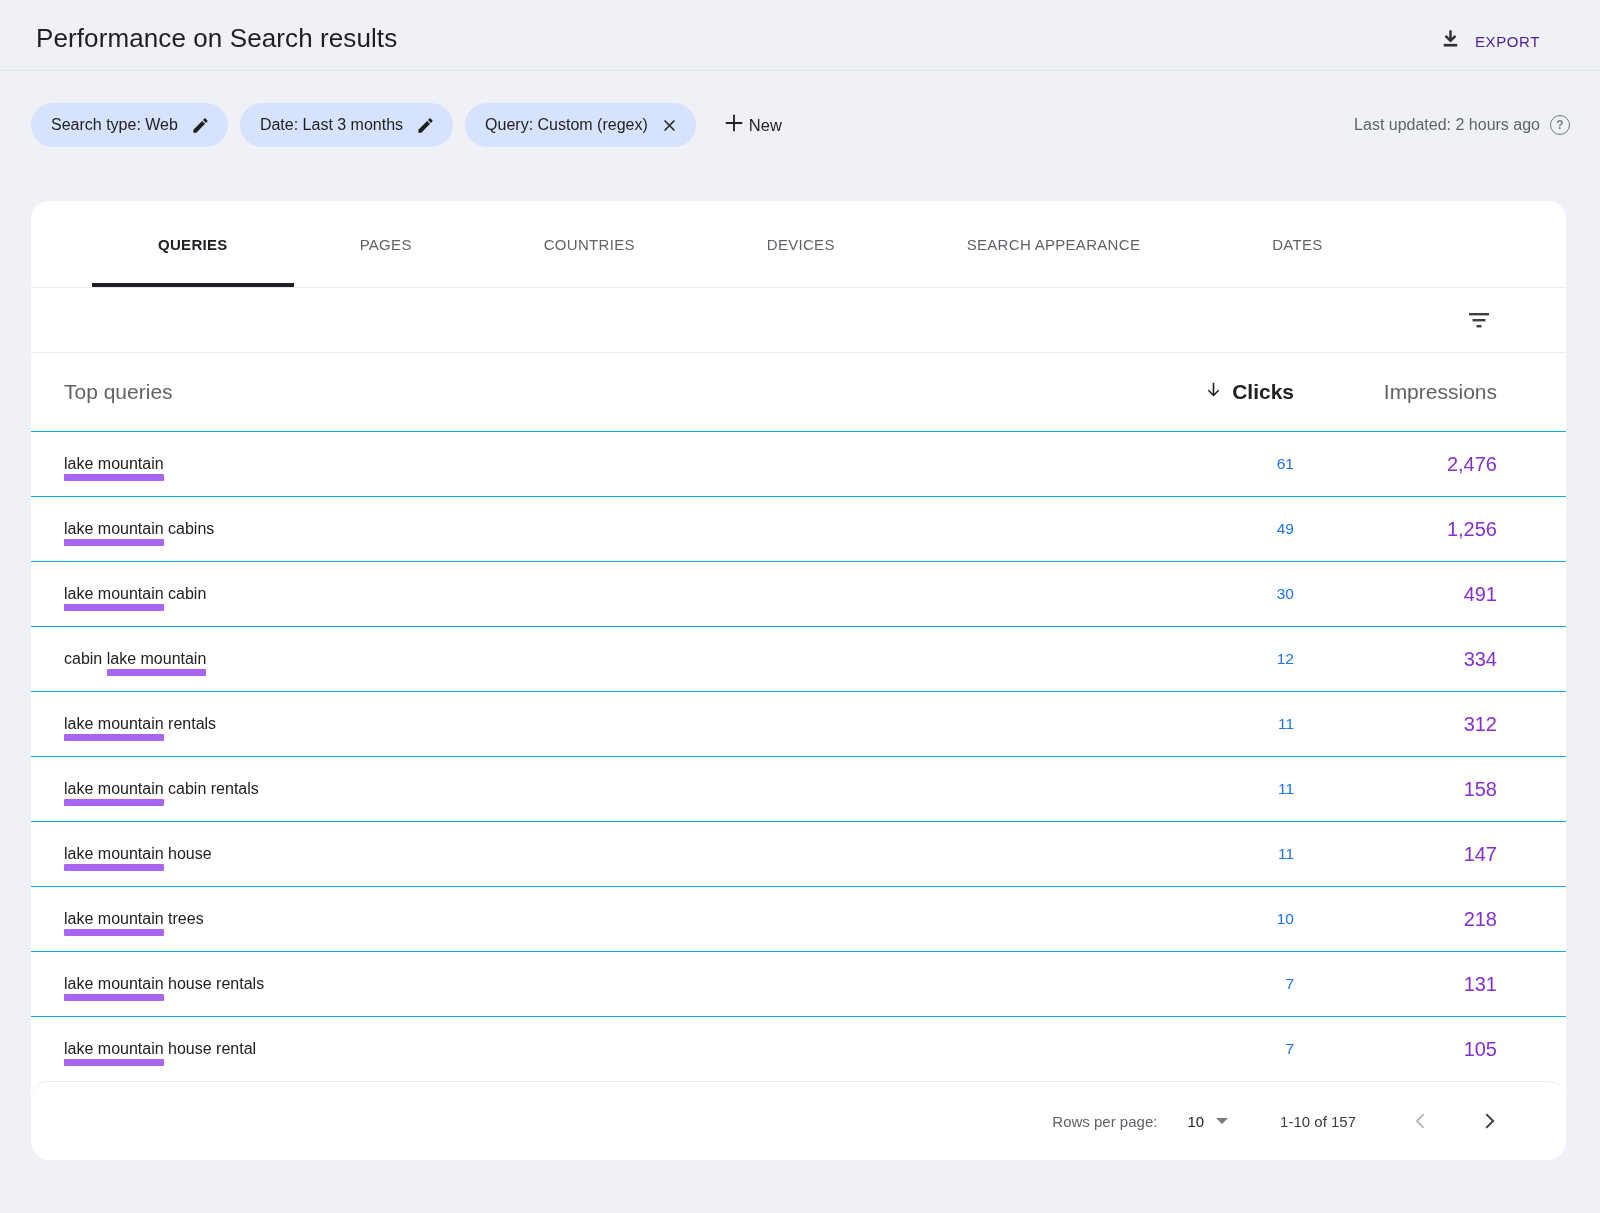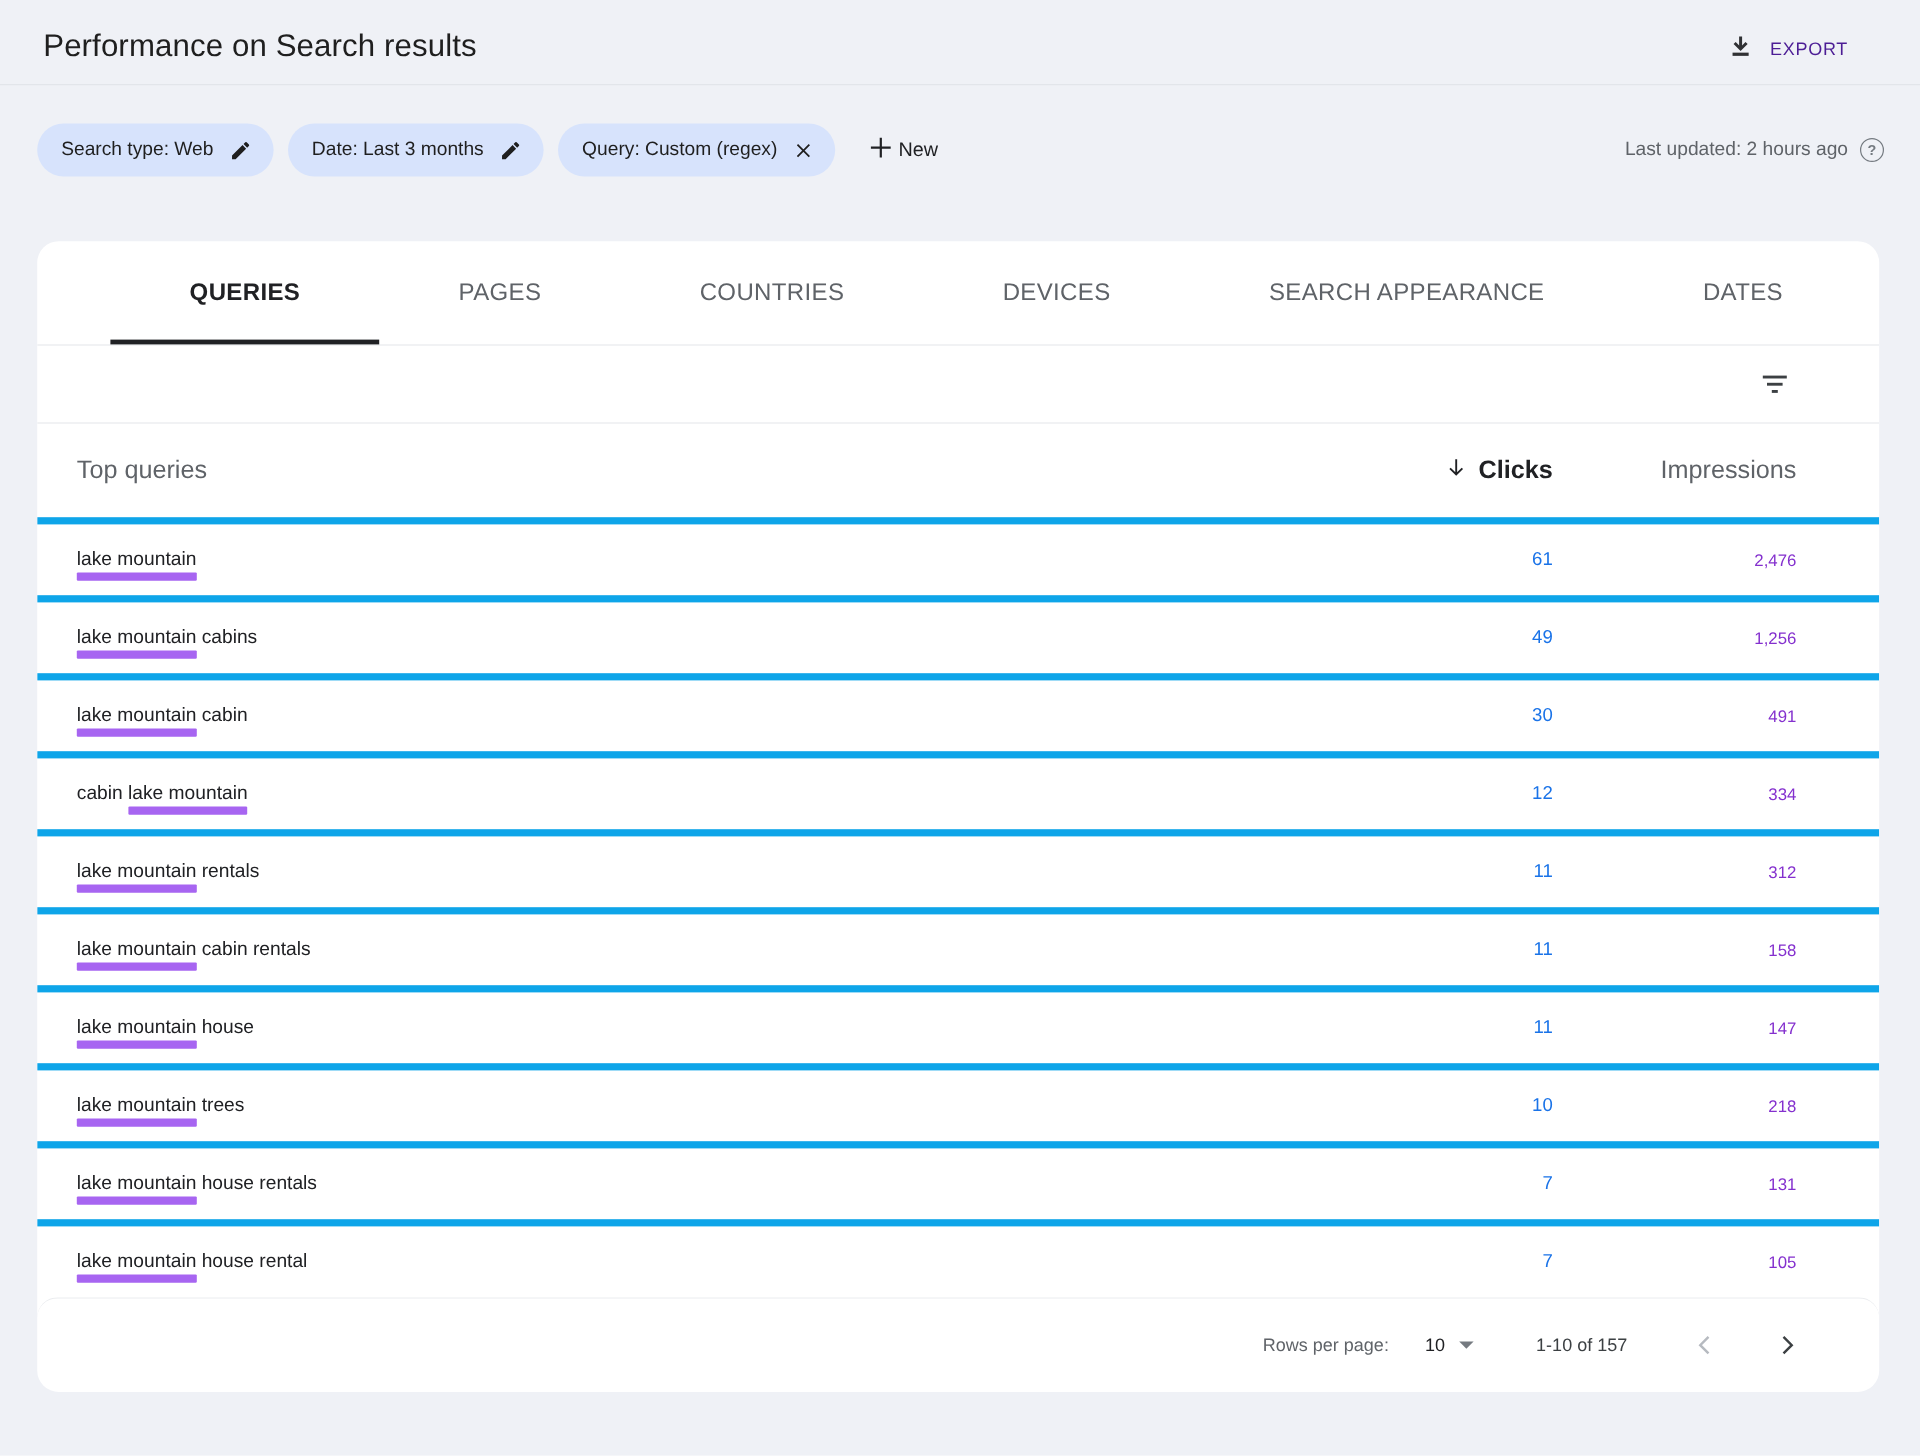--- a/index.html
+++ b/index.html
@@ -68,21 +68,21 @@
     height: 87px;
     display: flex;
     padding-left: 61px;
     border-bottom: 1px solid #e8eaed;
   }
   .tab {
     position: relative;
     height: 100%;
     padding: 12px 66px;
     display: flex; align-items: center; justify-content: center;
-    font-size: 20px; letter-spacing: 0.3px;
+    font-size: 15px; letter-spacing: 0.3px;
     color: #5f6368; cursor: pointer; white-space: nowrap;
   }
   .tab.active { color: #202124; font-weight: 700; }
   .tab.active::after {
     content: "";
     position: absolute; left: 0; right: 0; bottom: 0;
     height: 4px; background: #202124;
   }
   
   .table-toolbar {
@@ -103,33 +103,33 @@
   .th-clicks {
     margin-left: auto;
     display: flex; align-items: center; gap: 9px;
     color: #202124; font-weight: 700; cursor: pointer;
   }
   .th-impressions { width: 203px; text-align: right; color: #5f6368; cursor: pointer; }
   .trow {
     height: 65px;
     display: flex; align-items: center;
     padding: 0 69px 0 33px;
-    border-top: 6px solid #0ea5e9;
+    border-top: 1px solid #0ea5e9;
     font-size: 16px;
   }
   .td-query { flex: 1; color: #202124; white-space: pre; }
   .hl { position: relative; }
   .hl::after {
     content: "";
     position: absolute; left: 0; right: 0; bottom: -9px;
     height: 7px; border-radius: 1px;
     background: var(--highlight-purple, #a765f1);
   }
   .td-clicks { margin-left: auto; font-size: 15.5px; color: var(--accent-blue, #1a73e8); }
-  .td-impressions { width: 203px; text-align: right; font-size: 14px; color: var(--impressions-purple, #8430ce); }
+  .td-impressions { width: 203px; text-align: right; font-size: 20px; color: var(--impressions-purple, #8430ce); }
   
   .tfoot {
     height: 79px;
     border-top: 1px solid #e9ebee;
     display: flex; align-items: center; justify-content: flex-end;
     padding-right: 66px;
     font-size: 15px; color: #45484c; border-radius: 17px;
   }
   .rpp-label { color: #5f6368; }
   .rpp-value { margin-left: 30px; color: #202124; }

